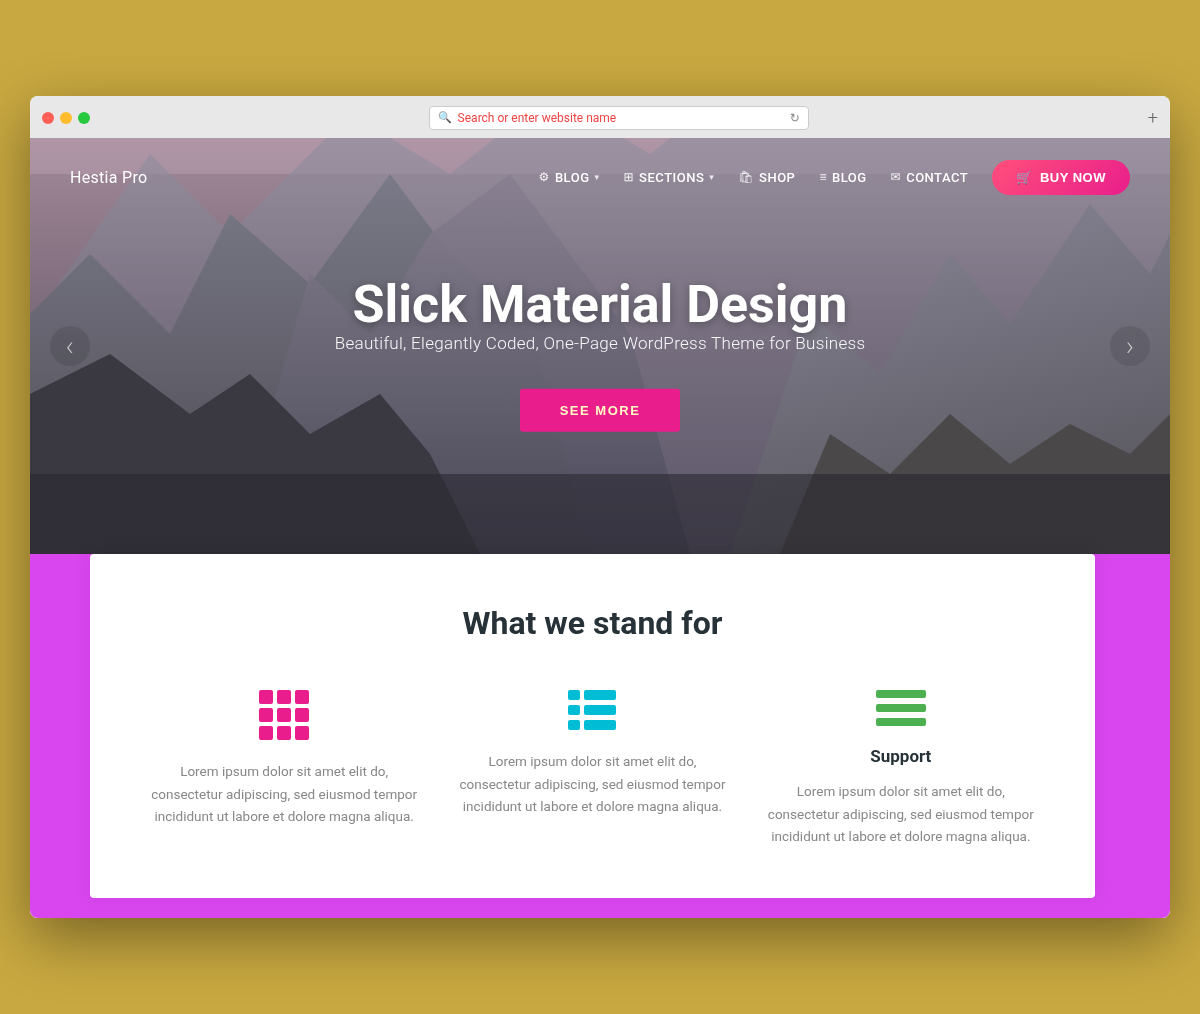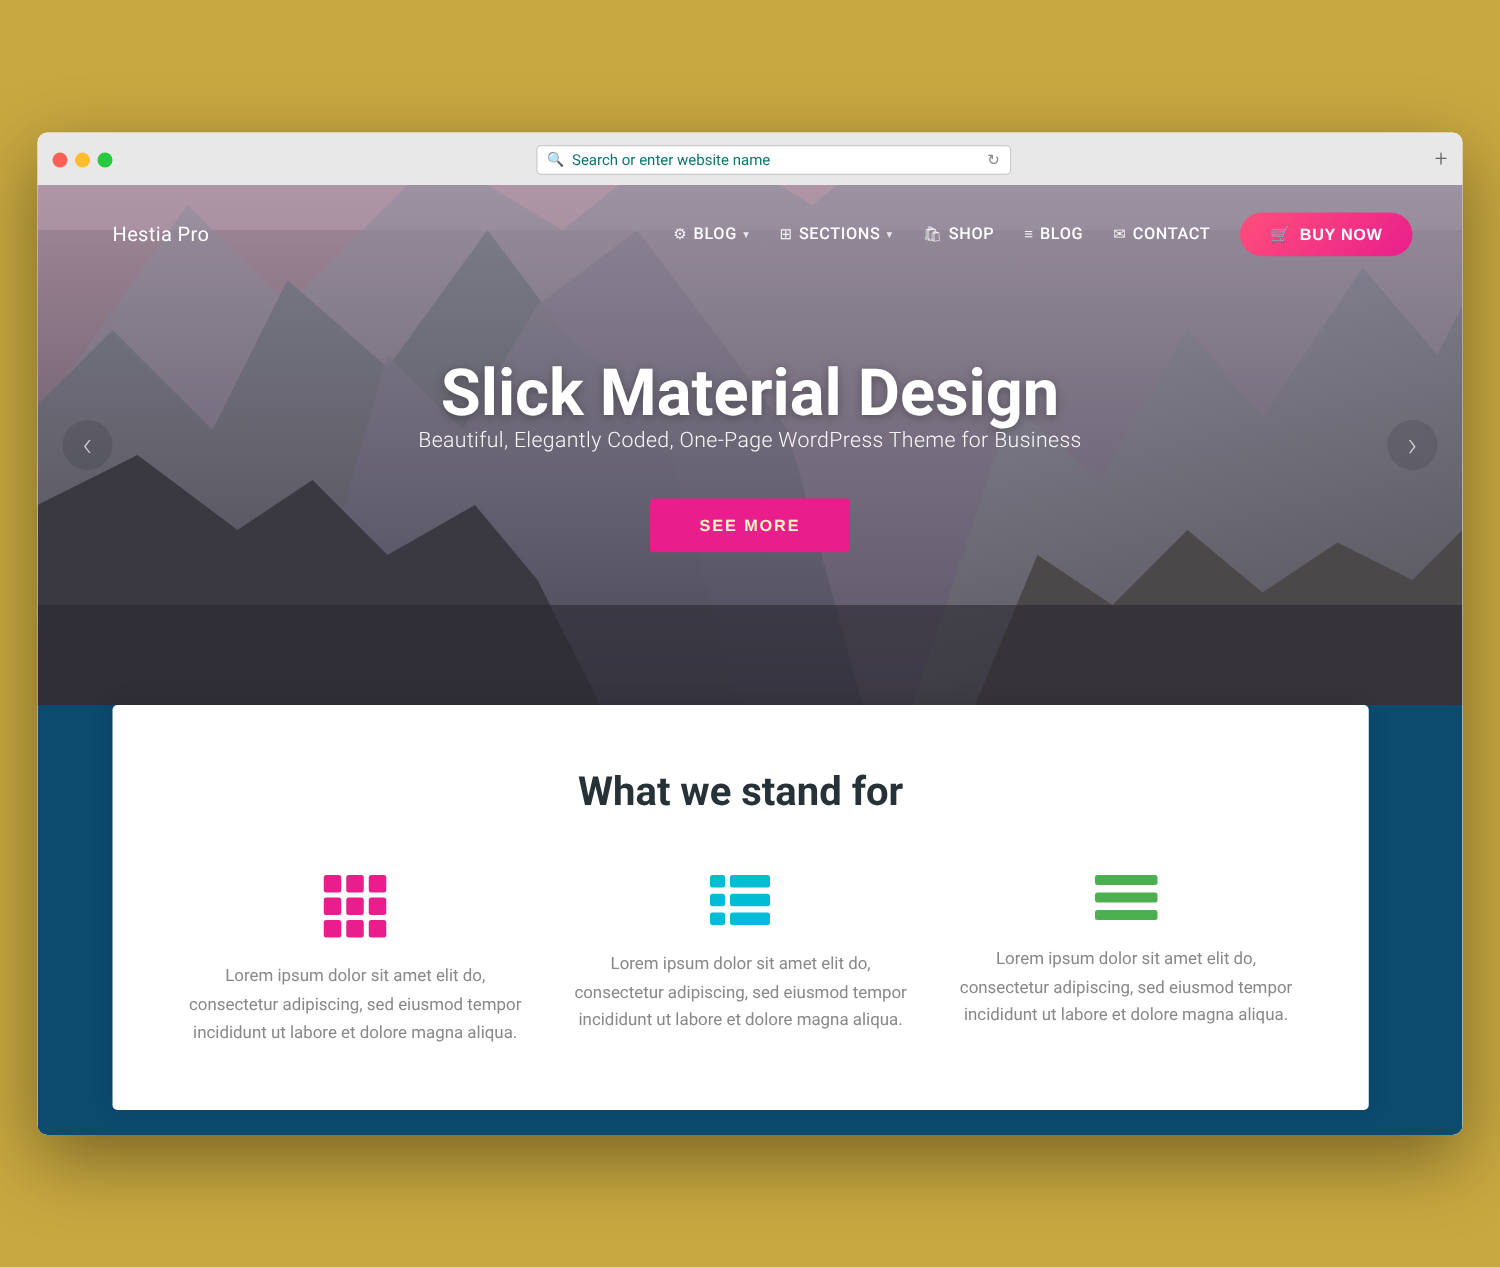--- a/index.html
+++ b/index.html
@@ -92,21 +92,20 @@
         #6b6080 15%,
         #5a5470 25%,
         #4a4860 35%,
         #6b6878 50%,
         #7a7a80 65%,
         #6a6870 75%,
         #5a5860 85%,
         #4a4850 100%
       );
       overflow: hidden;
-      padding-left: 20px;
     }
 
     
     .hero-bg {
       position: absolute;
       top: 0; left: 0; right: 0; bottom: 0;
       overflow: hidden;
     }
 
     .mountain-svg {
@@ -342,21 +341,21 @@
 
   <div class="browser-chrome">
     <div class="traffic-lights">
       <span class="dot dot-red"></span>
       <span class="dot dot-yellow"></span>
       <span class="dot dot-green"></span>
     </div>
     <div class="address-bar-container">
       <div class="address-bar">
         <span class="search-icon-small">🔍</span>
-        <span style="font-size:12px;color:#0f766e;">Search or enter website name</span>
+        <span style="font-size:12px;color:#ef4444;">Search or enter website name</span>
         <span class="refresh-btn">↻</span>
       </div>
     </div>
     <span class="new-tab-btn">+</span>
   </div>
 
   <div class="site-content">
 
     <div class="hero">
 
@@ -460,21 +459,21 @@
 
       <div class="carousel-arrow carousel-arrow-left">
         <span>‹</span>
       </div>
       <div class="carousel-arrow carousel-arrow-right">
         <span>›</span>
       </div>
 
     </div>
 
-    <div style="background: #0c4a6e; padding: 0 15px 20px 0;">
+    <div style="background: #d946ef; padding: 0 15px 20px 0;">
       <div class="features-section">
         <h2 class="section-title">What we stand for</h2>
 
         <div class="features-grid">
 
           <div class="feature-item">
             <div class="feature-icon">
               <div class="icon-grid">
                 <div class="icon-grid-cell"></div>
                 <div class="icon-grid-cell"></div>
@@ -511,20 +510,21 @@
           </div>
 
           <div class="feature-item">
             <div class="feature-icon">
               <div class="icon-hamburger">
                 <div class="icon-hamburger-line"></div>
                 <div class="icon-hamburger-line"></div>
                 <div class="icon-hamburger-line"></div>
               </div>
             </div>
+            <h3 class="feature-title">Support</h3>
             <p class="feature-desc">Lorem ipsum dolor sit amet elit do, consectetur adipiscing, sed eiusmod tempor incididunt ut labore et dolore magna aliqua.</p>
           </div>
 
         </div>
       </div>
     </div>
 
   </div>
 </div>
 

